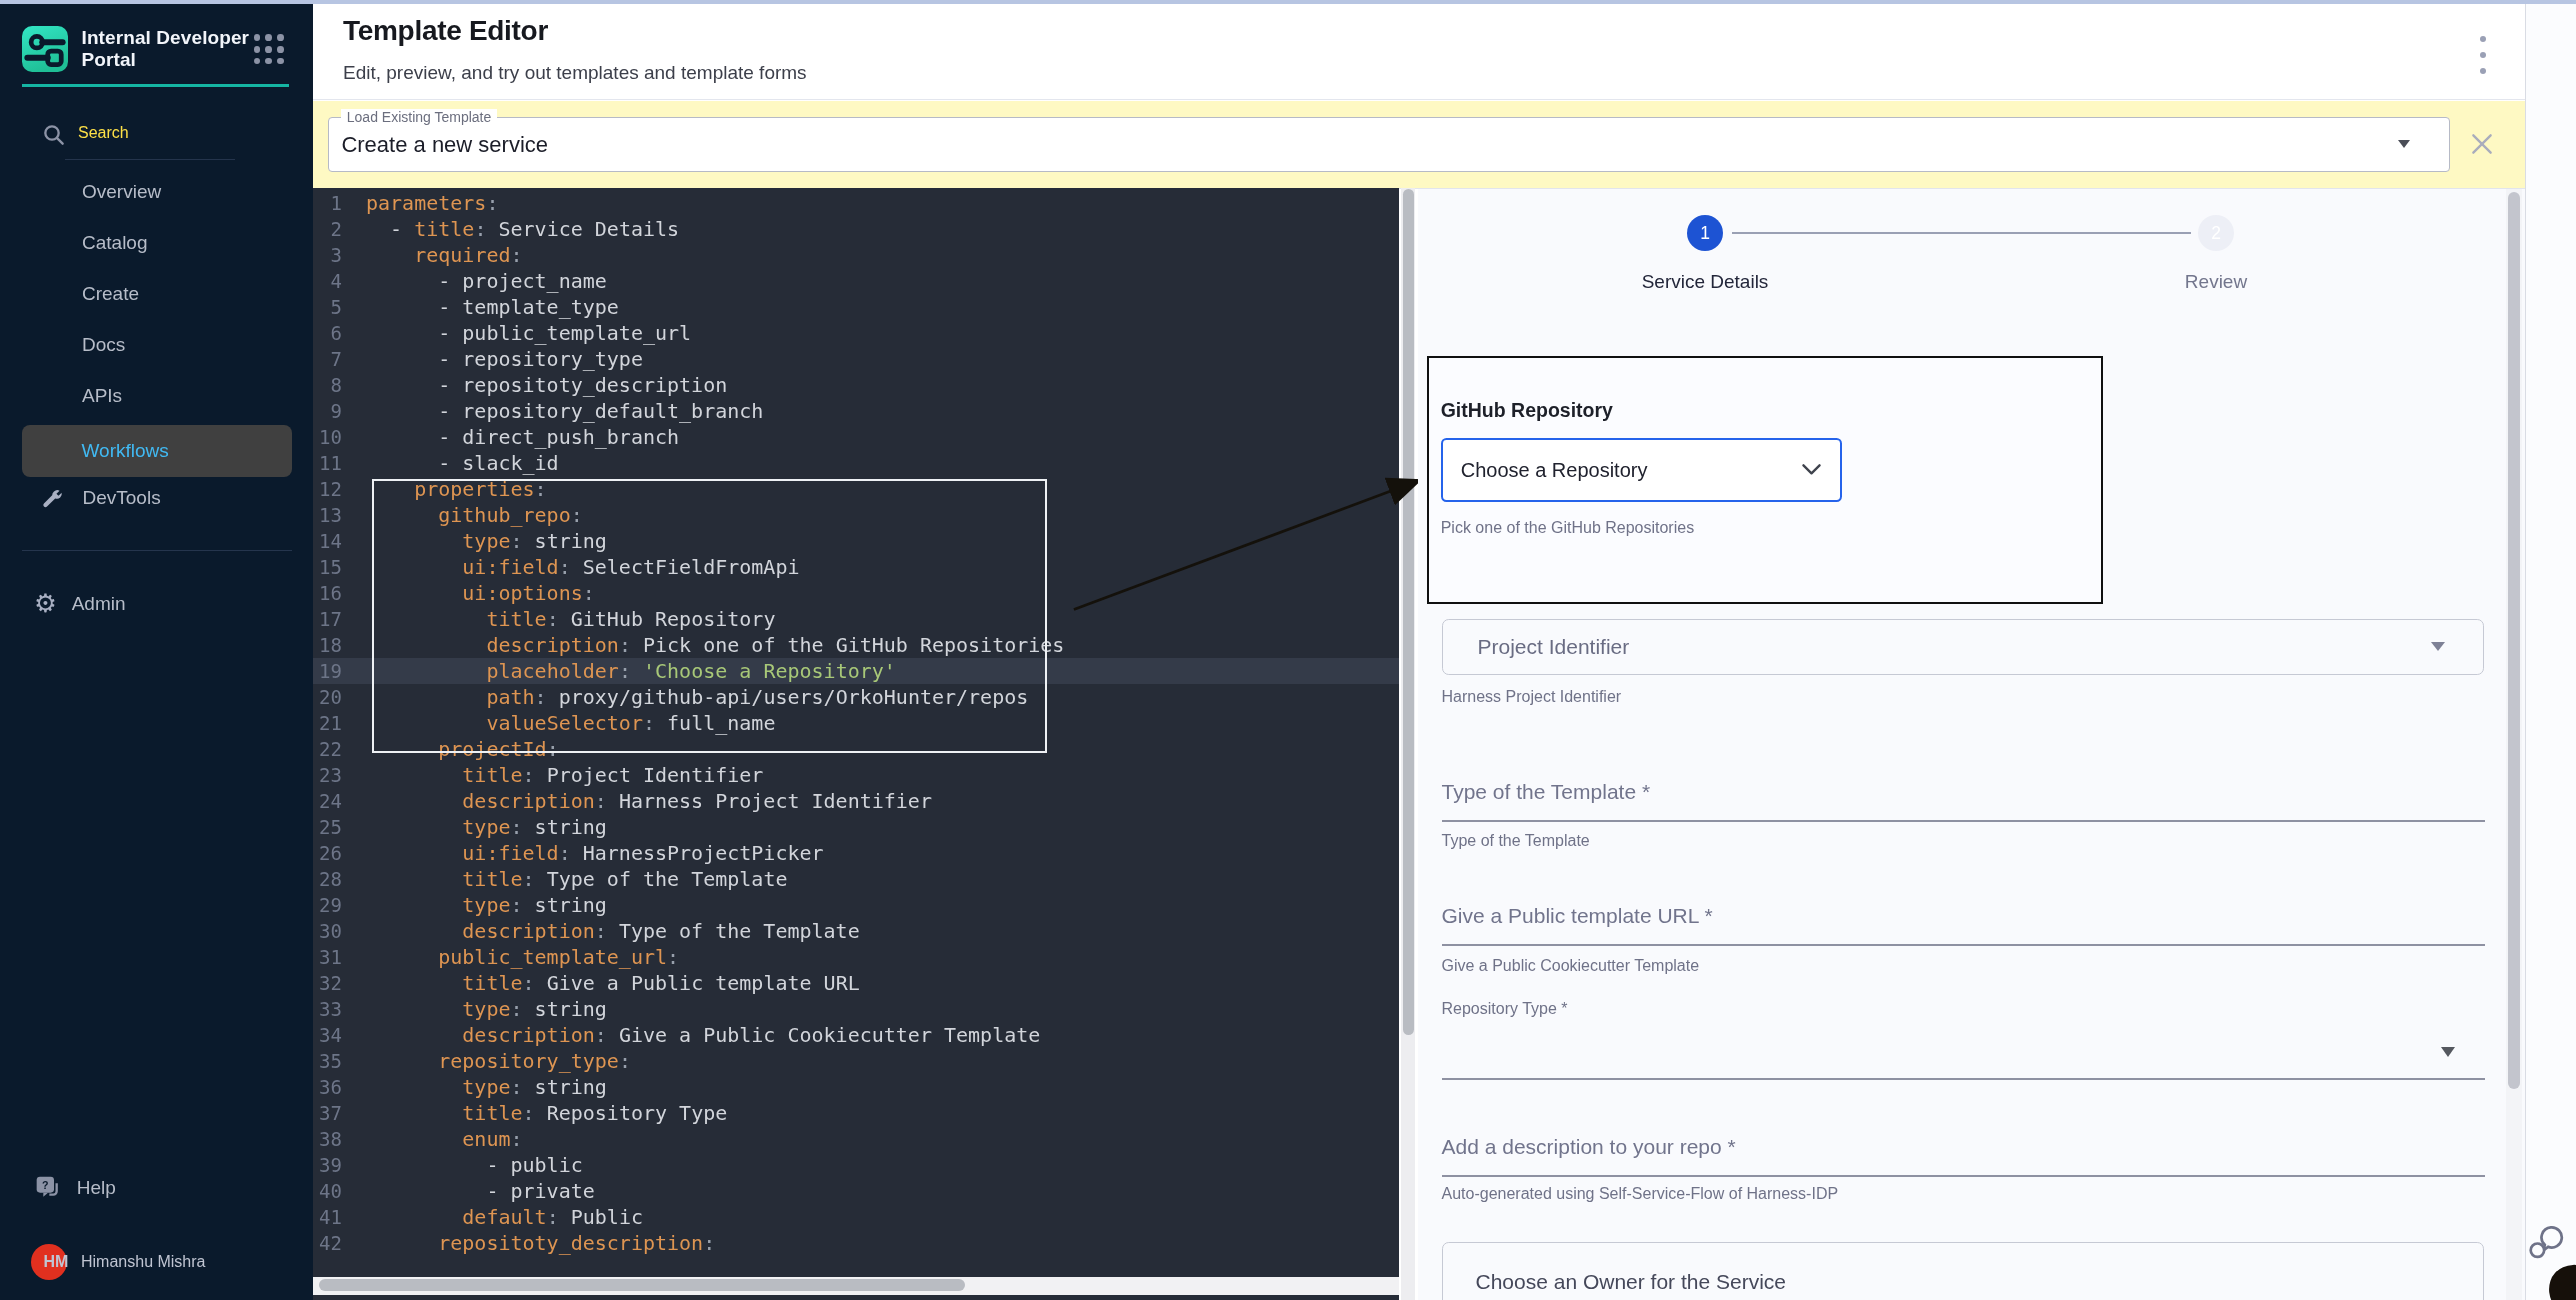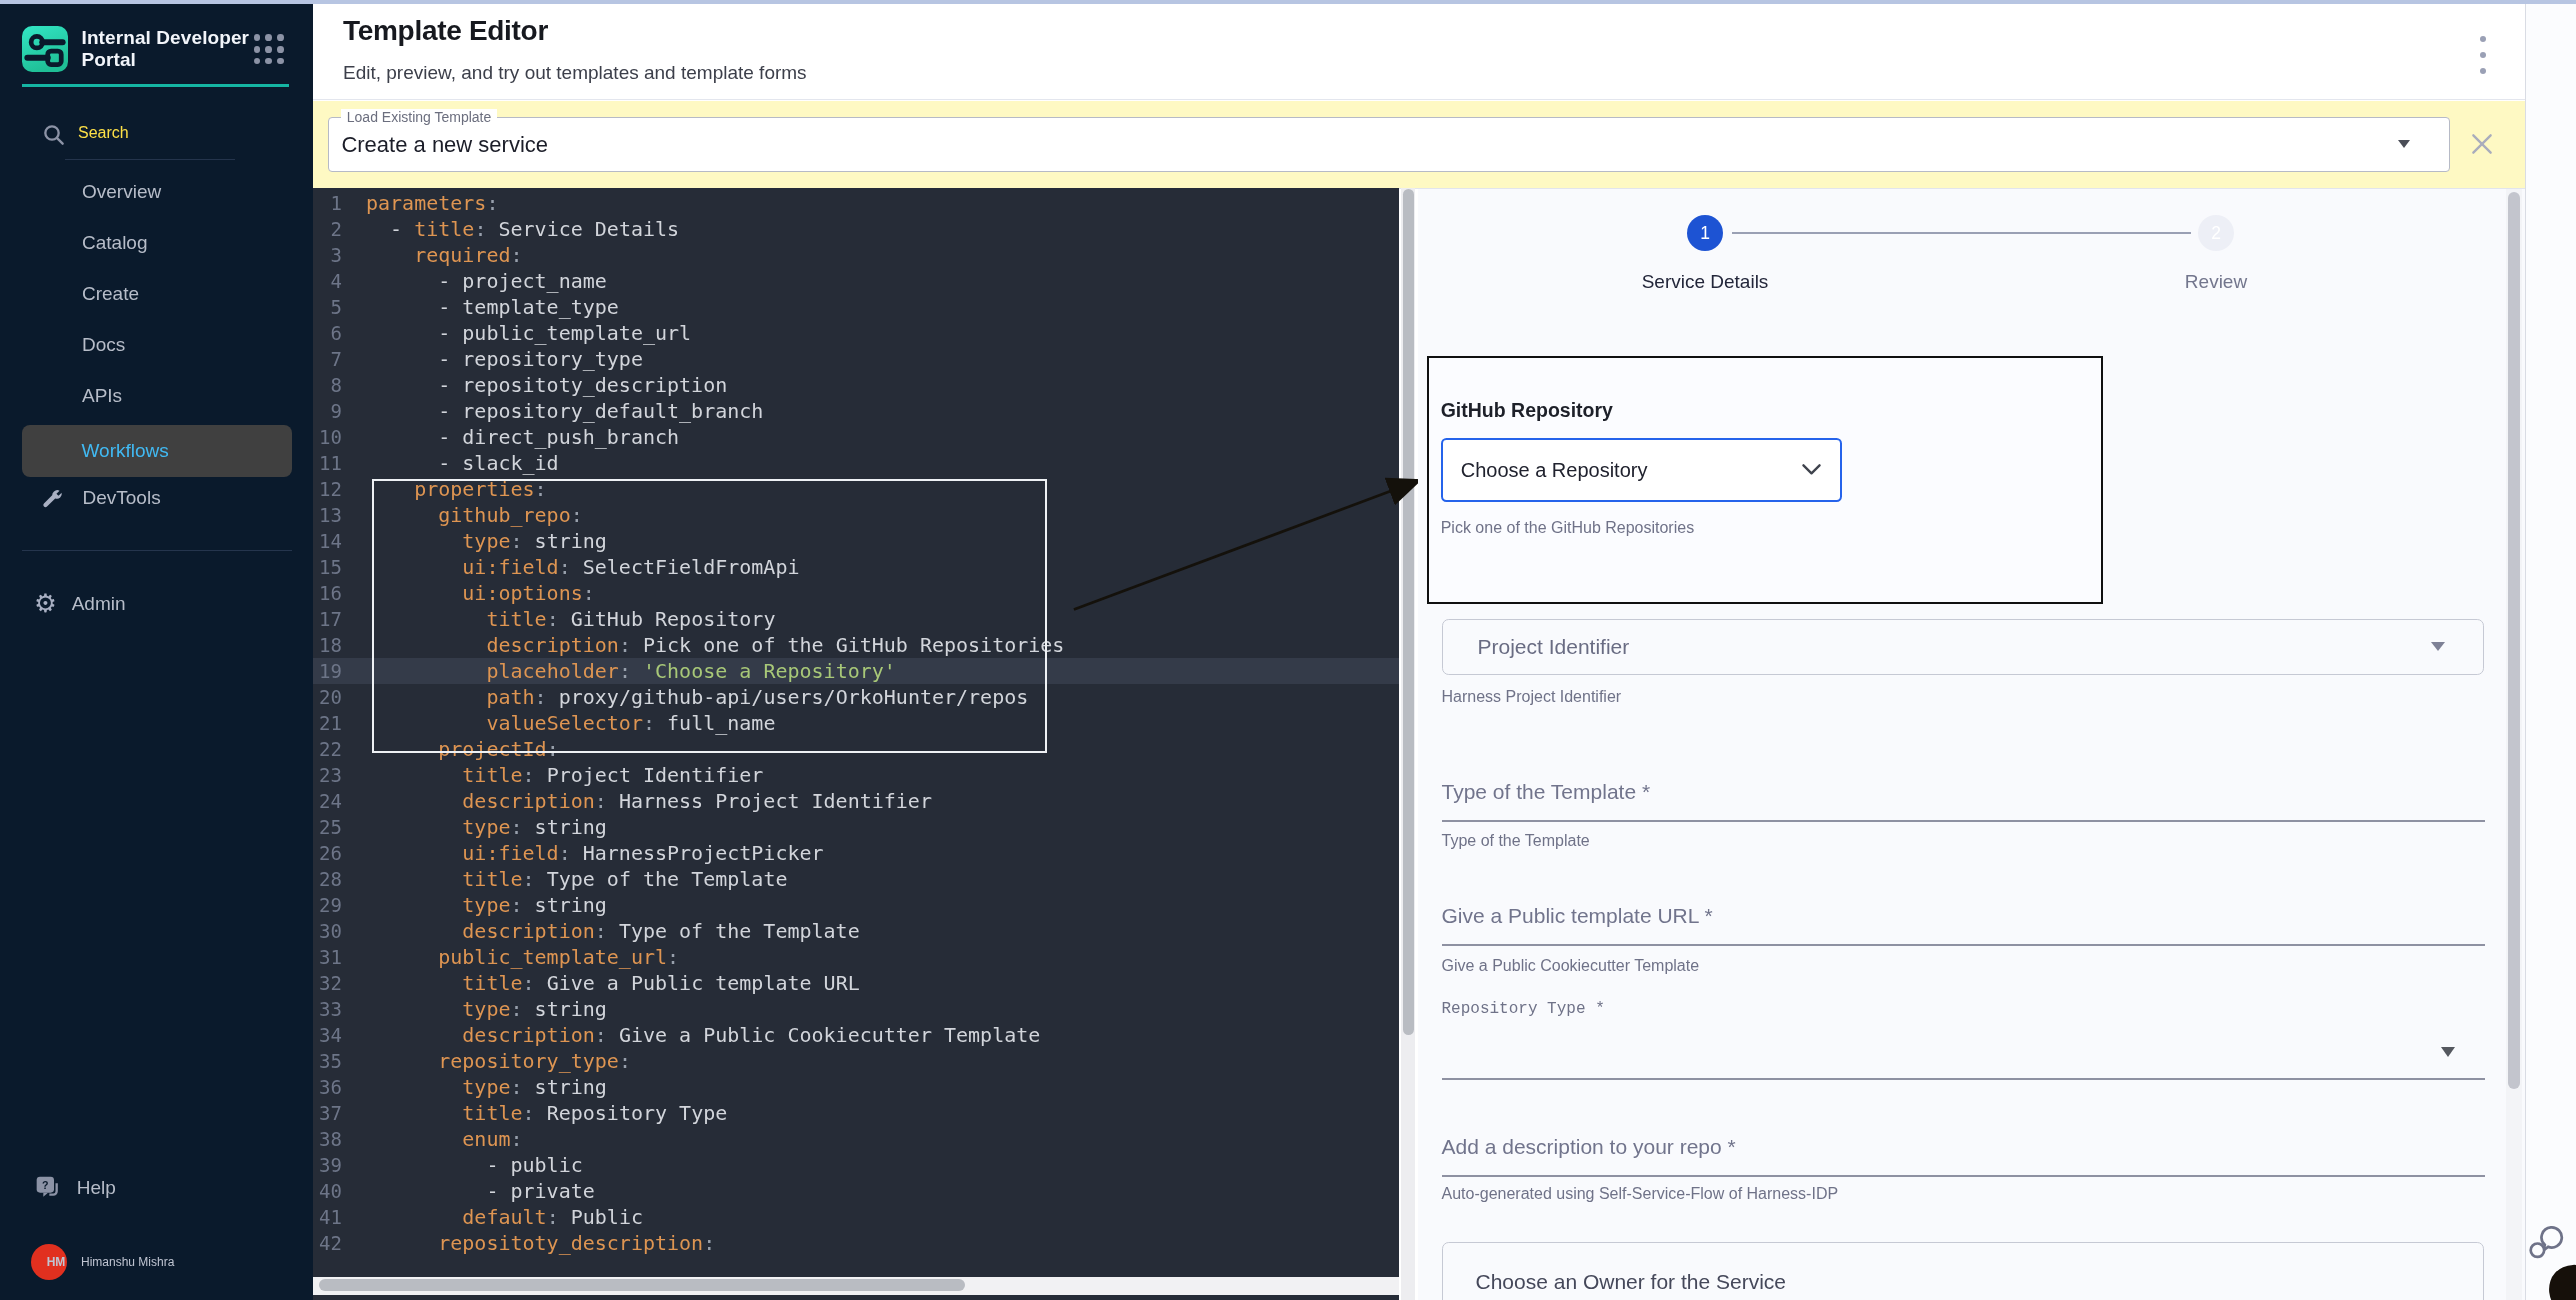--- a/index.html
+++ b/index.html
@@ -37,21 +37,21 @@
   .side-divider{left:21.5px;top:546px;width:270px;height:1.3px;background:#25354d;}
   .admin-row{left:0;top:573px;width:313px;height:54px;display:flex;align-items:center;cursor:pointer;}
   .admin-row .gicon{margin-left:34px;font-size:25.5px;color:#a9b0c3;line-height:25.5px;}
   .admin-row span{margin-left:14.8px;color:#b7bdc9;font-size:19px;}
   .help-row{left:0;top:1156px;width:313px;height:56px;display:flex;align-items:center;cursor:pointer;}
   .help-row span{margin-left:14.8px;color:#b7bdc9;font-size:19px;}
   .user-row{left:0;top:1228px;width:313px;height:60px;display:flex;align-items:center;cursor:pointer;}
   .avatar{margin-left:31px;width:36px;height:36px;border-radius:50%;background:#e1301f;
           display:flex;align-items:center;justify-content:center;color:#fff;
           font-size:14px;font-weight:700;}
-  .user-row span{margin-left:14px;color:#c0c5d2;font-size:12px;}
+  .user-row span{margin-left:14px;color:#c0c5d2;font-size:16px;}
 
   
   .header{left:313px;top:4px;width:2212px;height:95px;background:#ffffff;
           border-bottom:1.3px solid #e3e6ee;}
   .page-title{position:absolute;left:30px;top:10.7px;color:#17191f;font-size:28px;
               font-weight:700;letter-spacing:-0.3px;}
   .page-subtitle{position:absolute;left:30px;top:58px;color:#3c3f4a;font-size:19px;}
   .kebab{position:absolute;left:2156px;top:29.5px;width:27px;height:38px;display:flex;
          flex-direction:column;align-items:center;justify-content:space-between;
          padding:2.7px 0;cursor:pointer;}
@@ -111,21 +111,21 @@
              cursor:pointer;}
   .gh-select span{margin-left:18px;font-size:20px;color:#20222e;}
   .gh-helper{position:absolute;left:12px;top:161px;color:#6f7288;font-size:16px;}
 
   .outlined{border:1.3px solid #c6c9d4;border-radius:6.7px;cursor:pointer;background:transparent;}
   .ph-label{color:#696c83;font-size:21px;}
   .tri{width:0;height:0;border-left:7.4px solid transparent;border-right:7.4px solid transparent;}
   .underline{height:2px;background:#8e91a2;}
   .f-label{color:#71748c;font-size:21px;}
   .f-helper{color:#6f7288;font-size:16px;}
-  .small-label{color:#6f7288;font-size:16px;font-family:Liberation Mono, monospace;}
+  .small-label{color:#6f7288;font-size:16px;}
 
   .panel-vtrack{left:2506px;top:189px;width:16px;height:1111px;background:#f3f4f7;}
   .panel-vthumb{left:2508px;top:192px;width:12px;height:897px;background:#c3c5cd;border-radius:6px;}
 
   .right-gutter{left:2525px;top:4px;width:51px;height:1297px;background:#fbfcfe;
                 border-left:1.3px solid #d9dce4;}
   .chat-icon{position:absolute;left:2px;top:1218px;width:39px;height:39px;cursor:pointer;}
   .corner-blob{position:absolute;left:21.5px;top:1262px;width:60px;height:54px;background:#16100a;
                border-radius:48% 10% 40% 60%;transform:rotate(18deg);}
 </style>

